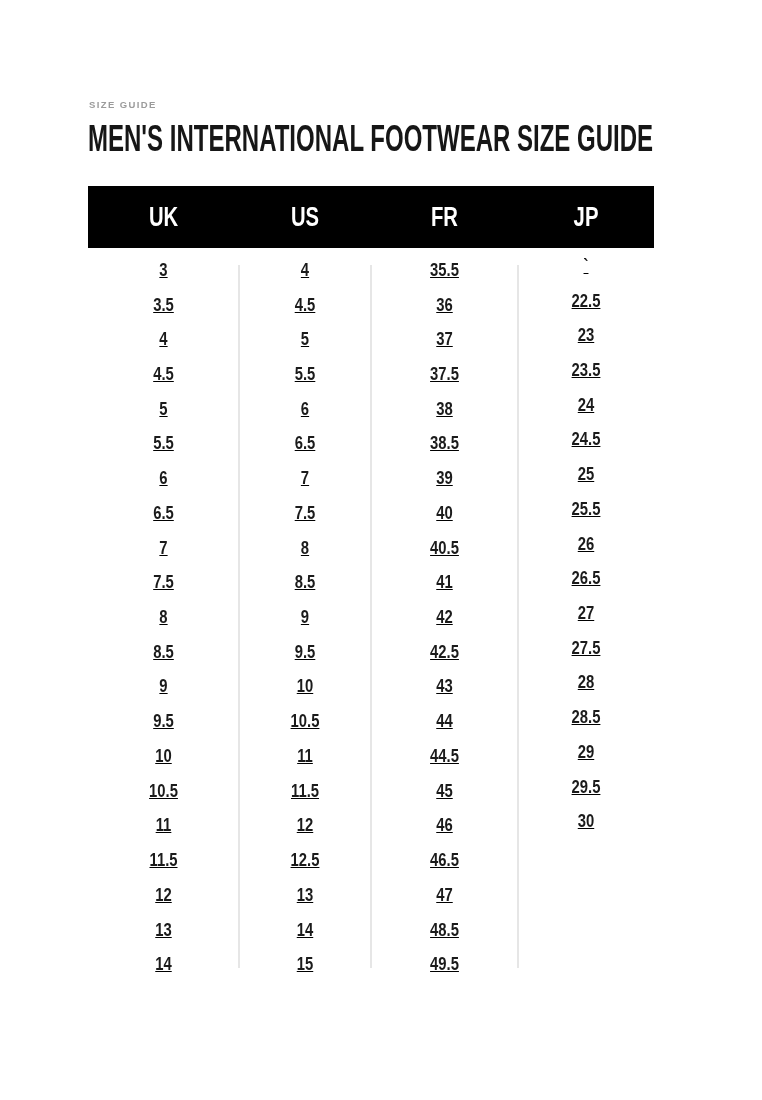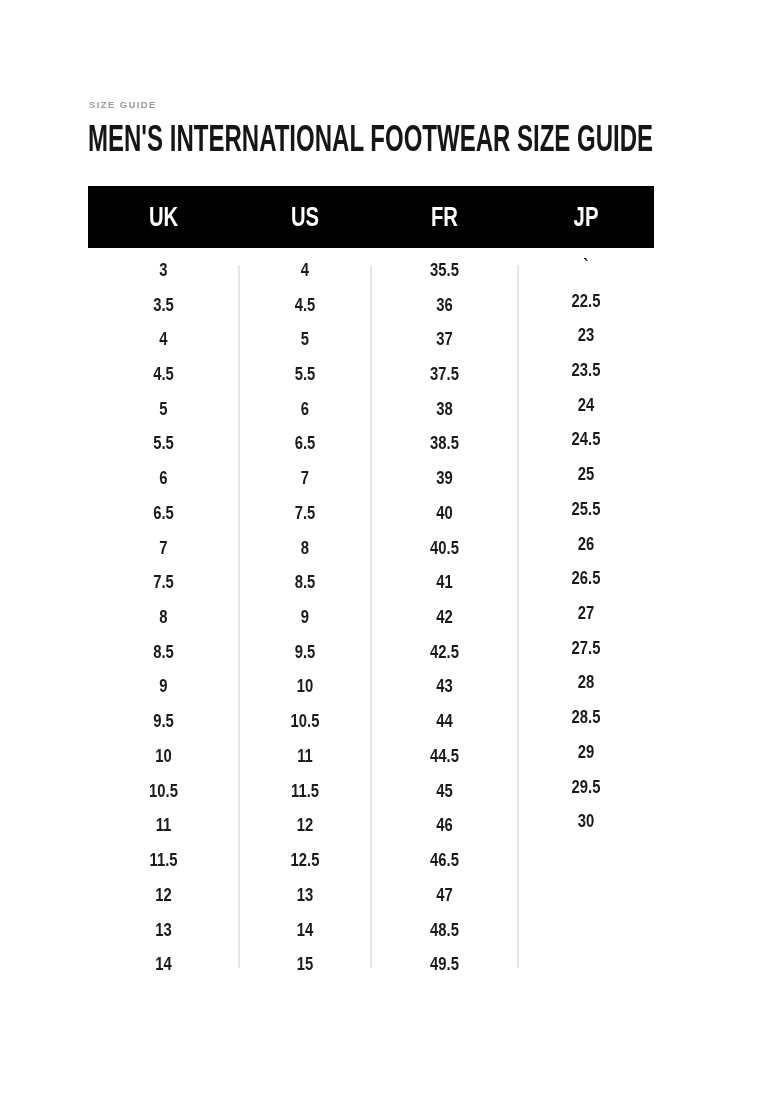--- a/index.html
+++ b/index.html
@@ -13,21 +13,21 @@
     position:absolute; left:89px; top:98px;
     font-size:9.5px; font-weight:700; letter-spacing:1.4px;
     color:#9b9b9b; line-height:13px;
   }
   .title {
     position:absolute; left:88px; top:121px;
     font-size:36px; font-weight:700; color:#161616;
     line-height:36px; white-space:nowrap;
   }
   .title > span { display:inline-block; transform:scaleX(0.667); transform-origin:left center; }
-  .size-table { position:absolute; left:88px; top:186px; width:566px; }
+  .size-table { position:absolute; left:88px; top:186px; width:566px;text-decoration:underline; }
   .thead {
     display:grid; grid-template-columns:151px 132px 147px 136px;
     height:62px; background:#000000; align-items:center;
   }
   .th {
     color:#ffffff; text-align:center; font-weight:700;
     font-size:27px; transform:scaleX(0.75); line-height:1;
   }
   .tbody { padding-top:4px; position:relative; }
   .trow {

